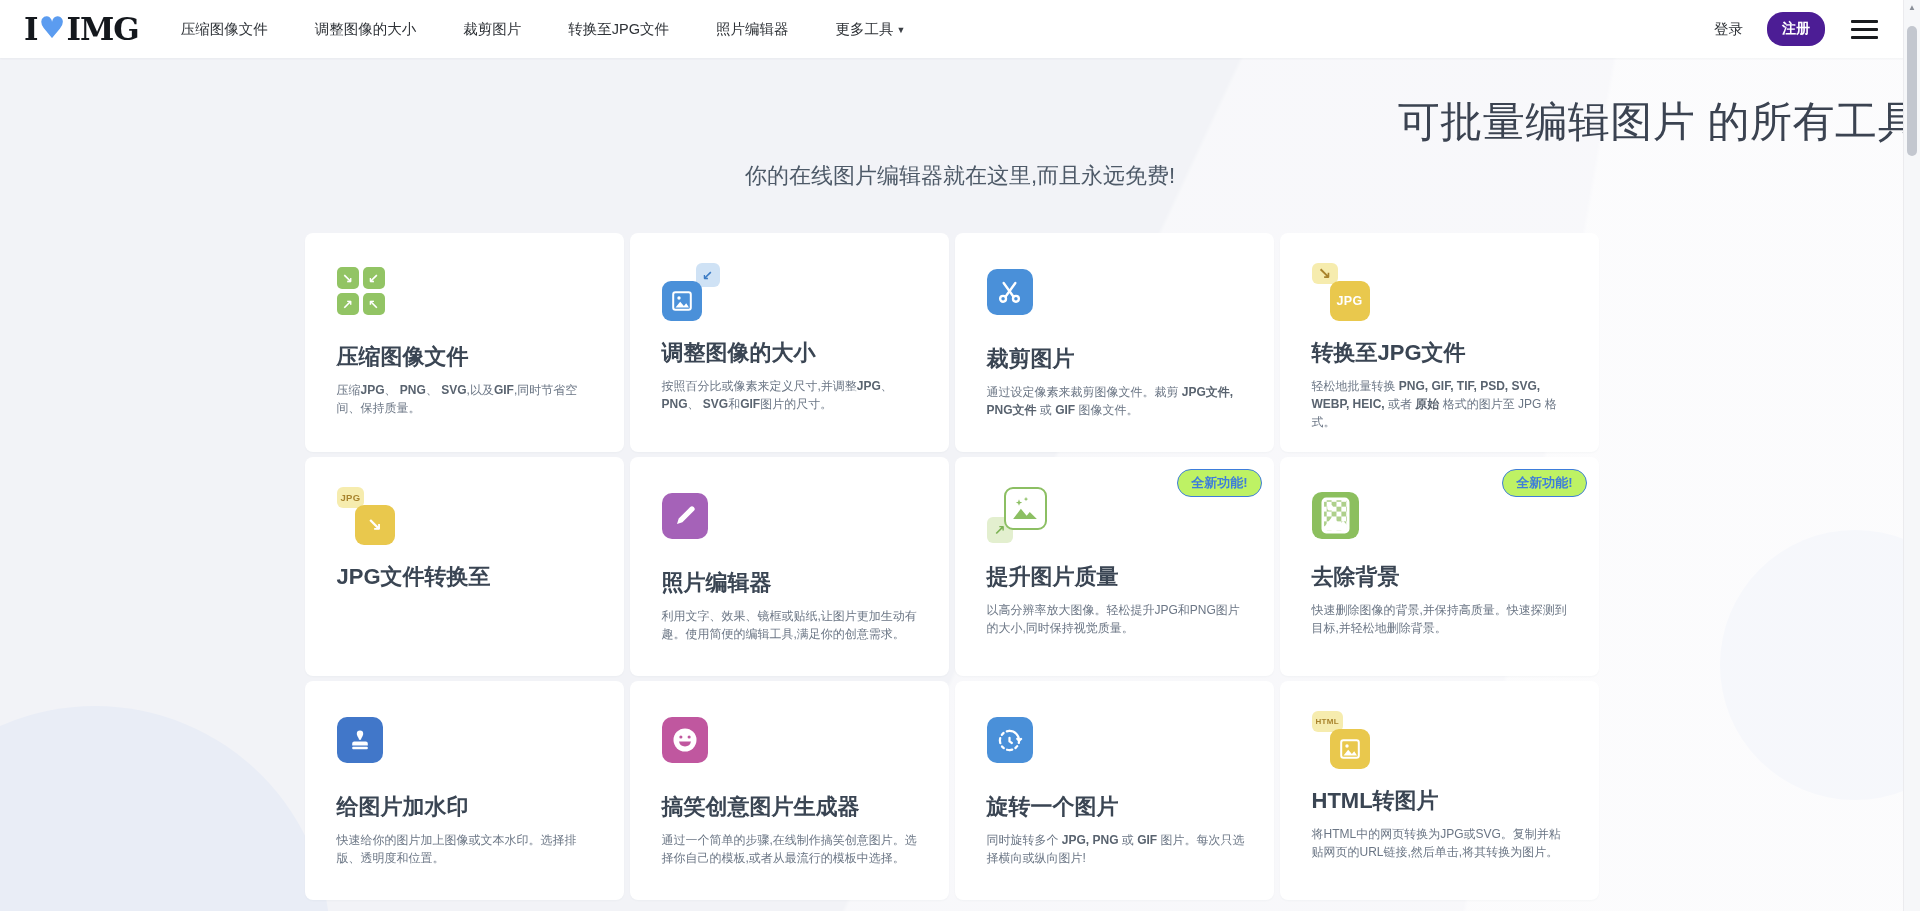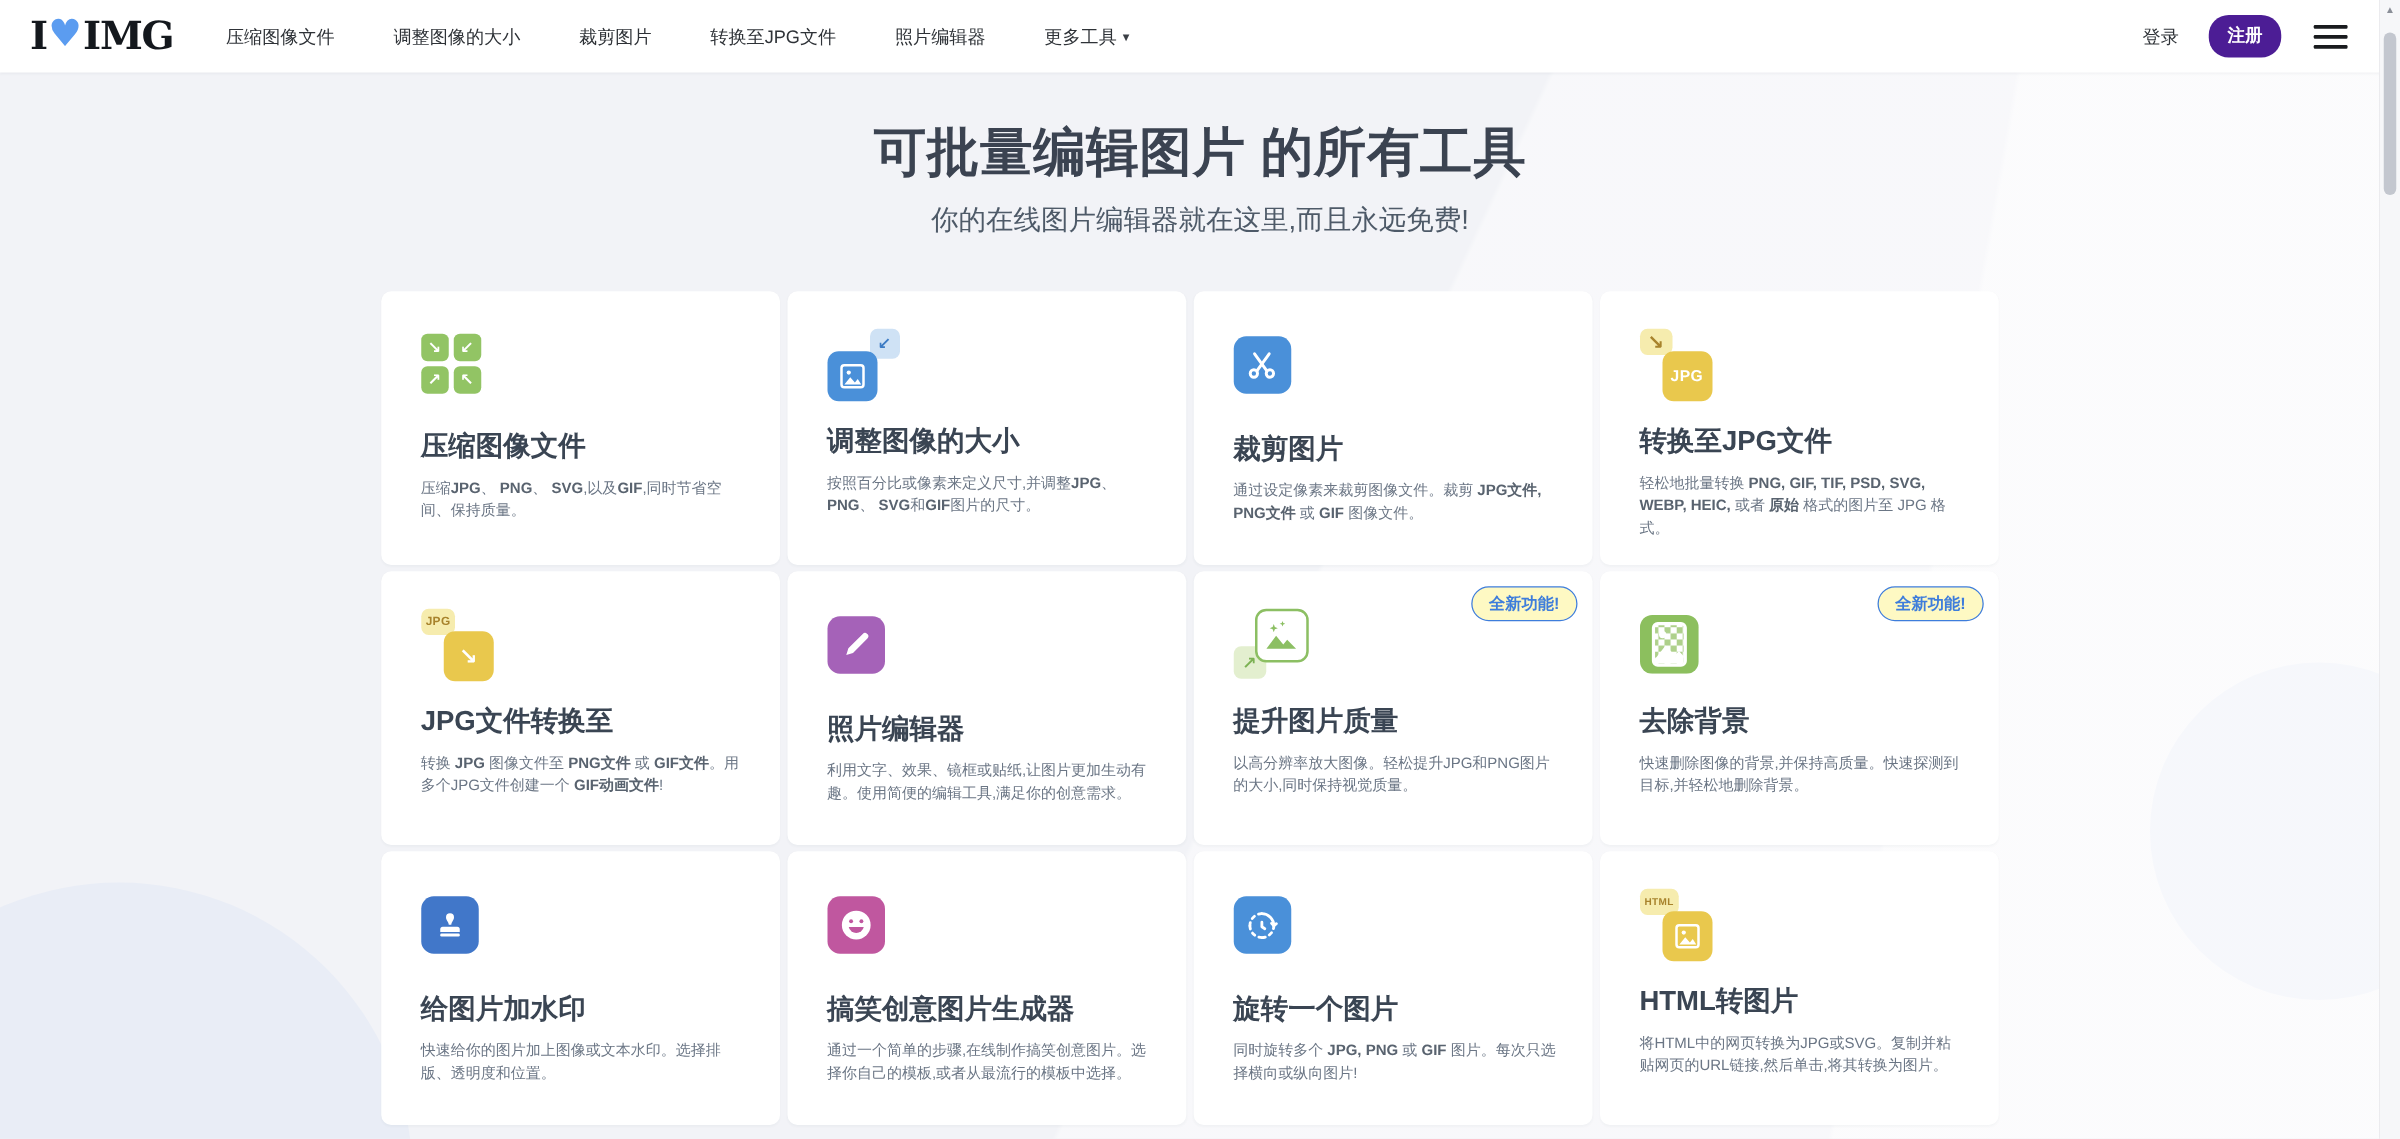--- a/index.html
+++ b/index.html
@@ -35,33 +35,33 @@
   .caret { font-size:9px; color:#3b3f45; margin-left:3px; vertical-align:1px; }
   .nav-right { margin-left:auto; display:flex; align-items:center; gap:24px; }
   .login-link { font-size:14.5px; font-weight:500; color:#2e3237; cursor:pointer;font-family:Liberation Mono, monospace; }
   .register-btn { background:#4c1d95; color:#fff; border:none; border-radius:16px; padding:8px 15px;
     font-size:14px; font-weight:700; cursor:pointer; font-family:inherit; }
   .menu-btn { background:none; border:none; cursor:pointer; display:flex; flex-direction:column; gap:5px; padding:4px 2px; }
   .menu-btn span { display:block; width:27px; height:3px; background:#191b1e; border-radius:1px; }
 
   
   .hero { position:relative; z-index:1; text-align:center; padding-top:36px; }
-  .hero h1 { font-size:42px; font-weight:700; color:#3b4351; letter-spacing:0.5px; }
+  .hero h1 { font-size:42px; font-weight:400; color:#3b4351; letter-spacing:0.5px;text-align:right; }
   .hero .subtitle { font-size:22px; color:#4e5a68; margin-top:11px; }
 
   
   .grid-wrap { position:relative; z-index:1; width:1903px; }
   .grid { width:1294px; margin:42px auto 0; display:grid; grid-template-columns:repeat(4,319px); gap:5px 6px; }
   .card { position:relative; background:#fff; border-radius:8px; height:219px; padding:30px 28px 22px 32px;
     cursor:pointer; box-shadow:0 1px 2px rgba(40,50,70,0.03); }
   .card-icon { height:58px; margin-bottom:17px; position:relative; }
   .card-title { font-size:22px; font-weight:600; color:#3a4553; margin-bottom:10px; }
   .card-desc { font-size:12px; color:#6b7685; line-height:1.48; }
   .card-desc b { color:#59636f; }
-  .badge { position:absolute; top:12px; right:12px; border:1px solid #3e7ddb; color:#3e7ddb; background:#fef9c3;
+  .badge { position:absolute; top:12px; right:12px; border:1px solid #3e7ddb; color:#3e7ddb; background:#bef264;
     border-radius:14px; padding:4px 13px; font-size:13px; font-weight:600; }
 
   
   .ic-compress { display:grid; grid-template-columns:repeat(2,22px); gap:4px; margin-top:4px; }
   .ic-compress span { width:22px; height:22px; border-radius:5px; background:#92c464; color:#fff;
     font-size:13px; font-weight:700; display:flex; align-items:center; justify-content:center; }
   .ic-stack { position:relative; width:62px; height:58px; }
   .ic-stack .main { position:absolute; display:flex; align-items:center; justify-content:center; border-radius:9px; }
   .ic-stack .mini { position:absolute; display:flex; align-items:center; justify-content:center; border-radius:6px; font-weight:700; }
   .main-blue   { background:#4a90d9; width:40px; height:40px; }
@@ -188,21 +188,20 @@
 
   <div class="card">
 
     <div class="card-icon">
           <div class="ic-stack">
             <span class="mini mini-yellow pos-tl mini-label">JPG</span>
             <span class="main main-yellow pos-br big-arrow">↘</span>
           </div>
         </div>
     <div class="card-title">JPG文件转换至</div>
-    <div class="card-desc"><span>转换 </span><b>JPG</b><span> 图像文件至 </span><b>PNG文件</b><span> 或 </span><b>GIF文件</b><span>。用多个JPG文件创建一个 </span><b>GIF动画文件</b><span>!</span></div>
   </div>
 
   <div class="card">
 
     <div class="card-icon">
           <div class="ic-solid bg-purple">
             <svg viewBox="0 0 24 24" width="24" height="24">
               <path fill="#fff" d="M17.2 3.1a2.5 2.5 0 0 1 3.54 0l.16.16a2.5 2.5 0 0 1 0 3.54L9.4 18.3 4 20l1.7-5.4L17.2 3.1z"></path>
             </svg>
           </div>

